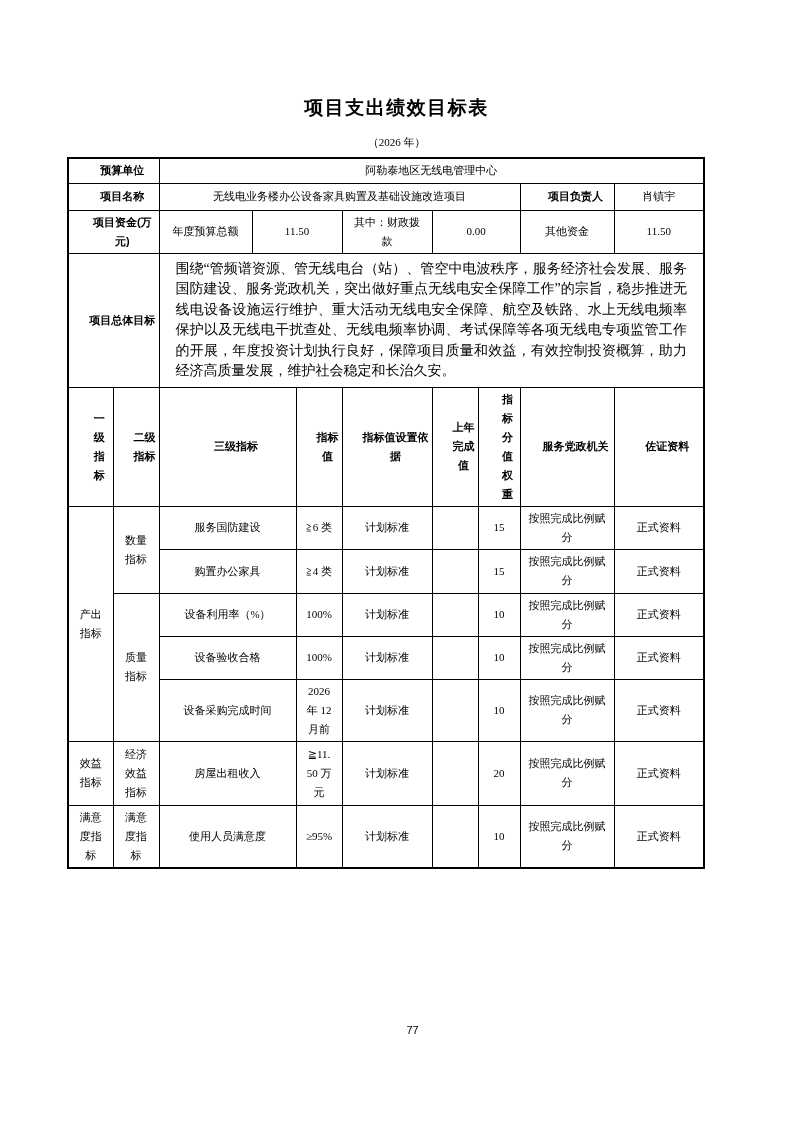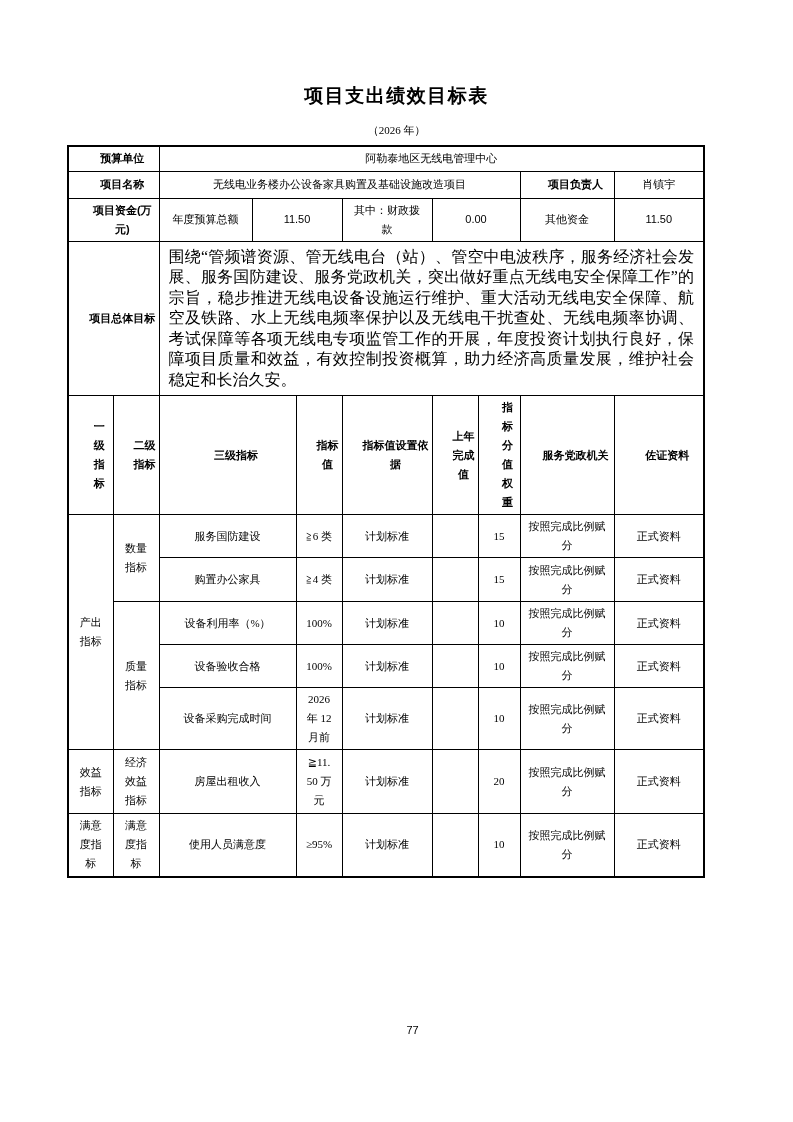--- a/index.html
+++ b/index.html
@@ -6,21 +6,21 @@
   .page {
     position:relative;
     width:793px; height:1122px;
     margin:0 auto;
     background:#ffffff;
     color:#000;
     font-family:"Liberation Serif","DejaVu Serif",serif;
     overflow:hidden;
   }
   .doc-title {
-    margin:0;
+    margin:12px;
     padding-top:84px;
     text-align:center;
     font-size:19px;
     line-height:23px;
     font-weight:bold;
     letter-spacing:1.5px;
     font-family:"Liberation Sans","DejaVu Sans",sans-serif;
   }
   .doc-subtitle {
     margin-top:17px;
@@ -45,27 +45,27 @@
     word-break:break-all;
     font-weight:normal;
     overflow:hidden;
   }
   th, .lbl {
     font-weight:bold;
     font-family:"Liberation Sans","DejaVu Sans",sans-serif;
     padding-left:20px;
   }
   .pre { white-space:pre-line; }
-  .num { font-family:Liberation Sans, sans-serif; }
+  .num { font-family:Liberation Serif, serif; }
   .goal {
     text-align:justify;
     text-justify:inter-character;
     word-break:normal;
-    padding:5px 9px;
-    font-size:16px;
+    padding:5px 16px;
+    font-size:14px;
     line-height:20.5px;
   }
   .pageno {
     position:absolute;
     top:1024px;
     left:16px;
     width:100%;
     text-align:center;
     font-size:11px;
     font-family:Liberation Sans, sans-serif;

